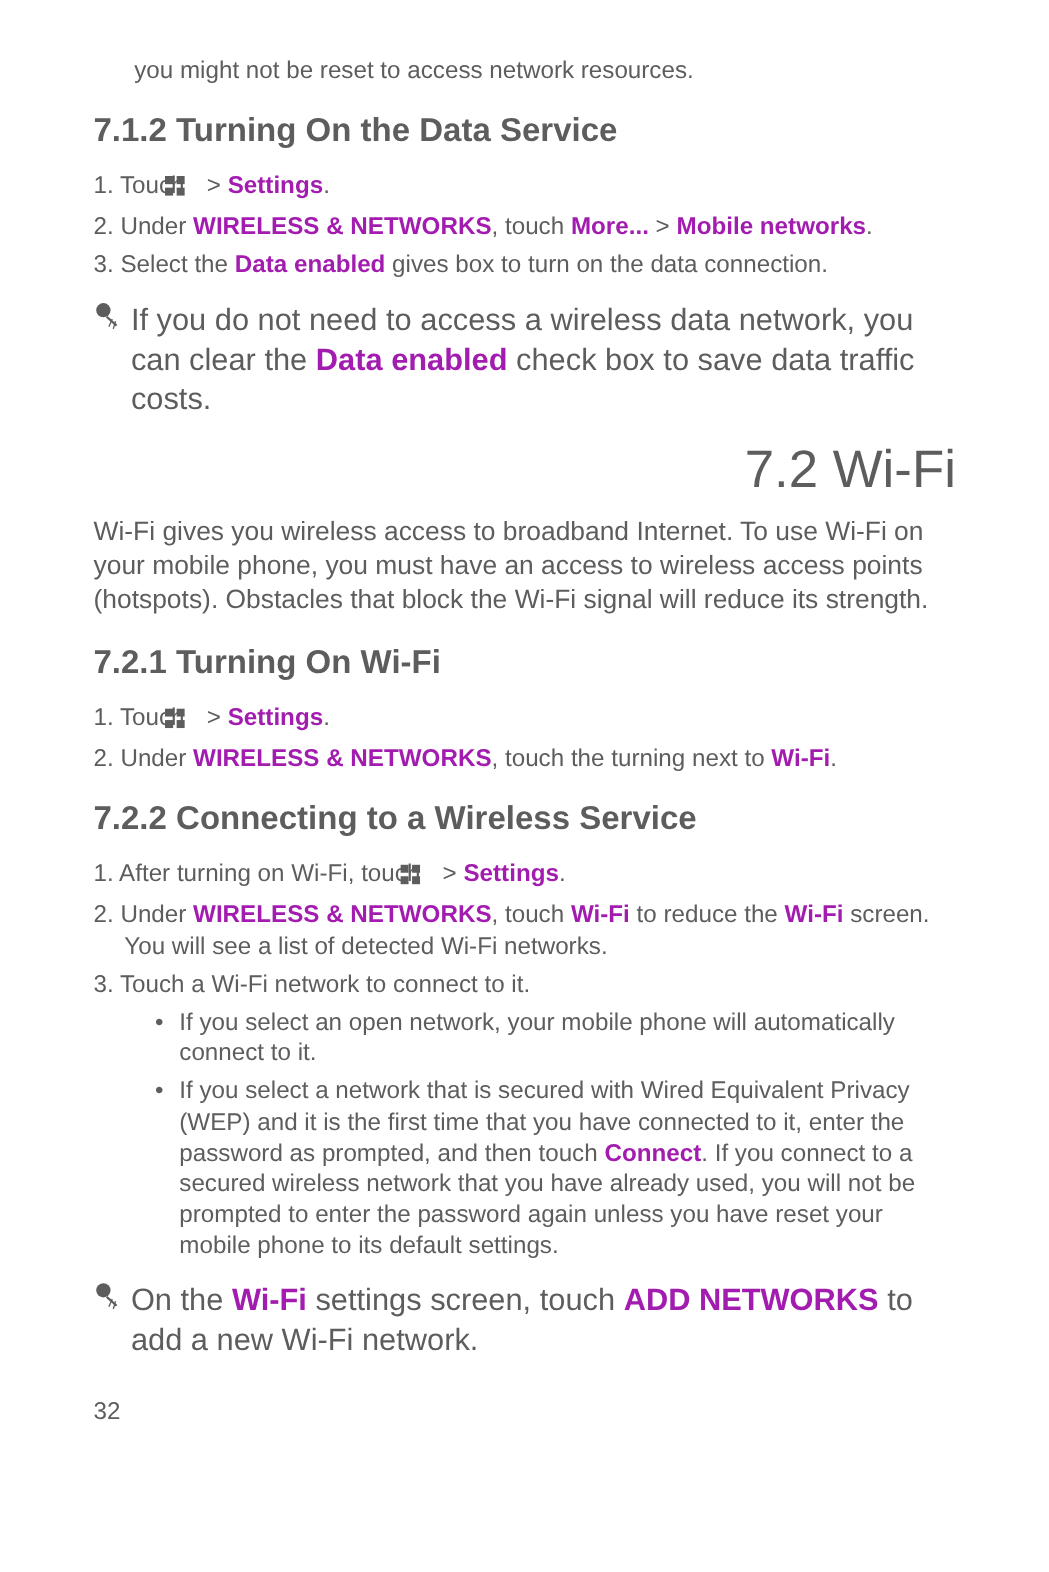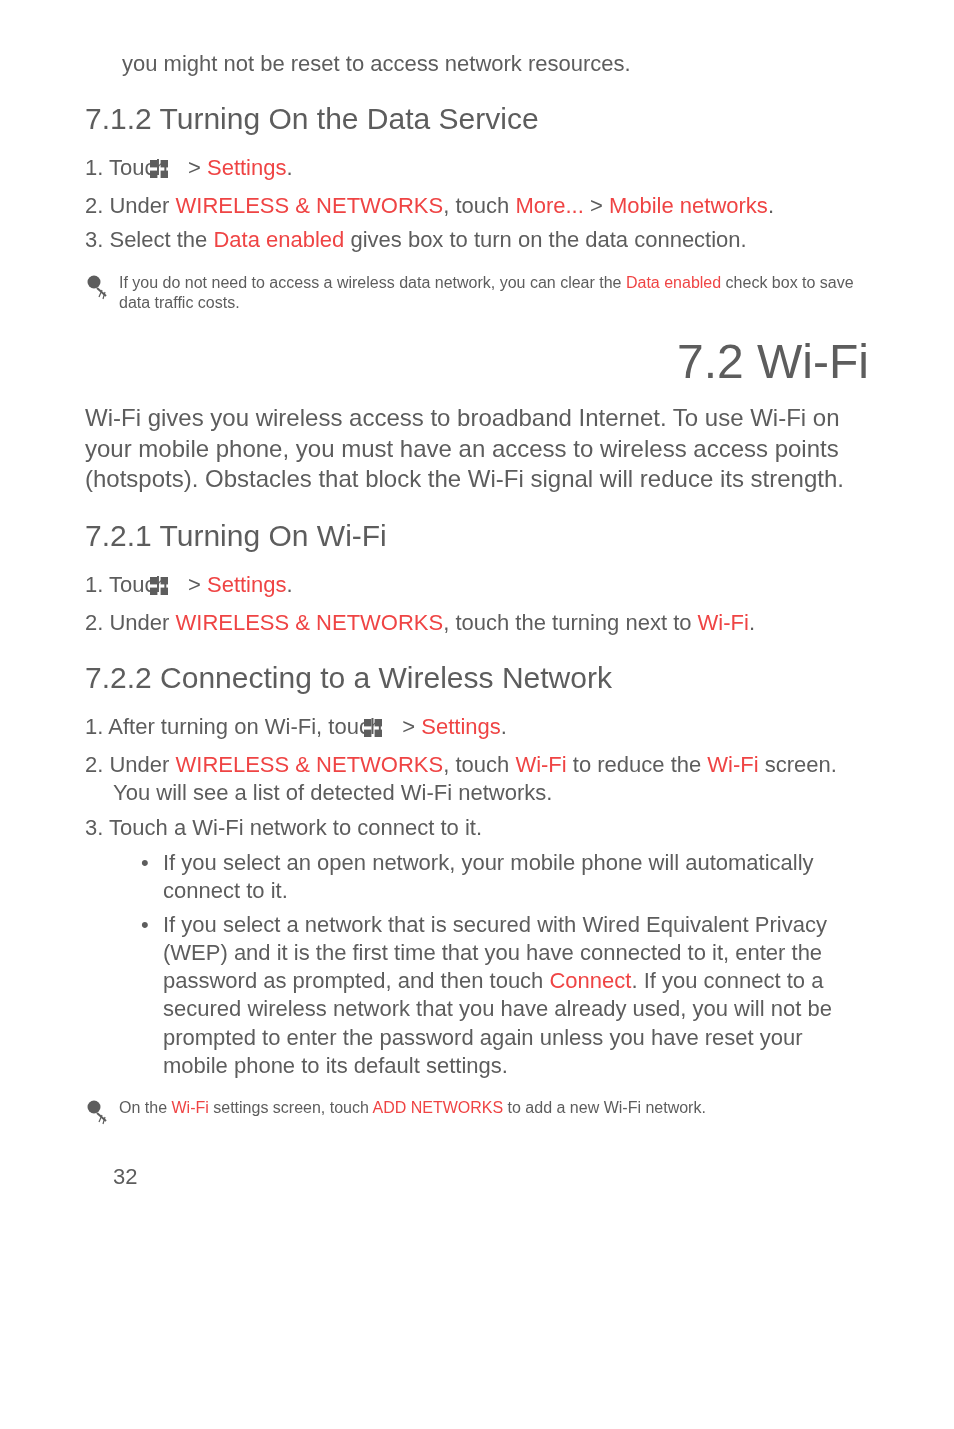--- a/index.html
+++ b/index.html
@@ -15,21 +15,21 @@
     box-sizing: border-box;
   }
   .indent-block {
     margin-left: 37px;
     font-size: 22px;
     line-height: 1.28;
     margin-bottom: 8px;
   }
   h2.sub {
     font-family: Arial, Helvetica, sans-serif;
-    font-weight: 400;
+    font-weight: 700;
     font-size: 30px;
     color: #5d5d5d;
     margin: 24px 0 18px 0;
     letter-spacing: 0px;
   }
   h1.section {
     font-family: Arial, Helvetica, sans-serif;
     font-weight: 400;
     font-size: 48px;
     color: #5d5d5d;
@@ -59,38 +59,37 @@
     display: inline-block;
     width: 22px;
     text-indent: 0;
   }
   .tip-row {
     display: flex;
     align-items: flex-start;
     margin: 18px 0 8px 0;
   }
   .tip-row .tip-text {
-    font-size: 16px;
+    font-size: 28px;
     line-height: 1.28;
     margin-left: 10px;
   }
-  .bold { font-weight: 400; color: #ef4444; }
+  .bold { font-weight: 700; color: #a21caf; }
   .grid-icon {
     display: inline-block;
     vertical-align: -3px;
     margin: 0 4px;
   }
   .tip-icon {
     flex: 0 0 auto;
     margin-top: 2px;
   }
   .page-num {
     font-size: 22px;
     margin-top: 34px;
-    margin-left: 28px;
   }
 </style>
 </head>
 <body>
 
 <svg width="0" height="0" style="position:absolute">
   <defs>
     <g id="grid-icon-shape">
       <rect x="0" y="0" width="7" height="7" fill="#5d5d5d"></rect>
       <rect x="10" y="0" width="7" height="7" fill="#5d5d5d"></rect>
@@ -142,21 +141,21 @@
 <div class="ol-item">
   <span>1. Touch </span><span class="grid-icon"><svg width="18" height="18" viewBox="0 0 17 17">
         <use href="#grid-icon-shape"></use>
       </svg></span><span> &gt; </span><span class="bold">Settings</span><span>.</span>
 </div>
 
 <div class="ol-item">
   <span>2. Under </span><span class="bold">WIRELESS &amp; NETWORKS</span><span>, touch the turning next to </span><span class="bold">Wi-Fi</span><span>.</span>
 </div>
 
-<h2 class="sub">7.2.2  Connecting to a Wireless Network</h2>
+<h2 class="sub">7.2.2  Connecting to a Wireless Service</h2>
 
 <div class="ol-item">
   <span>1. After turning on Wi-Fi, touch </span><span class="grid-icon"><svg width="18" height="18" viewBox="0 0 17 17">
         <use href="#grid-icon-shape"></use>
       </svg></span><span> &gt; </span><span class="bold">Settings</span><span>.</span>
 </div>
 
 <div class="ol-item">
   <span>2. Under </span><span class="bold">WIRELESS &amp; NETWORKS</span><span>, touch </span><span class="bold">Wi-Fi</span><span> to reduce the </span><span class="bold">Wi-Fi</span><span> screen. You will see a list of detected Wi-Fi networks.</span>
 </div>

